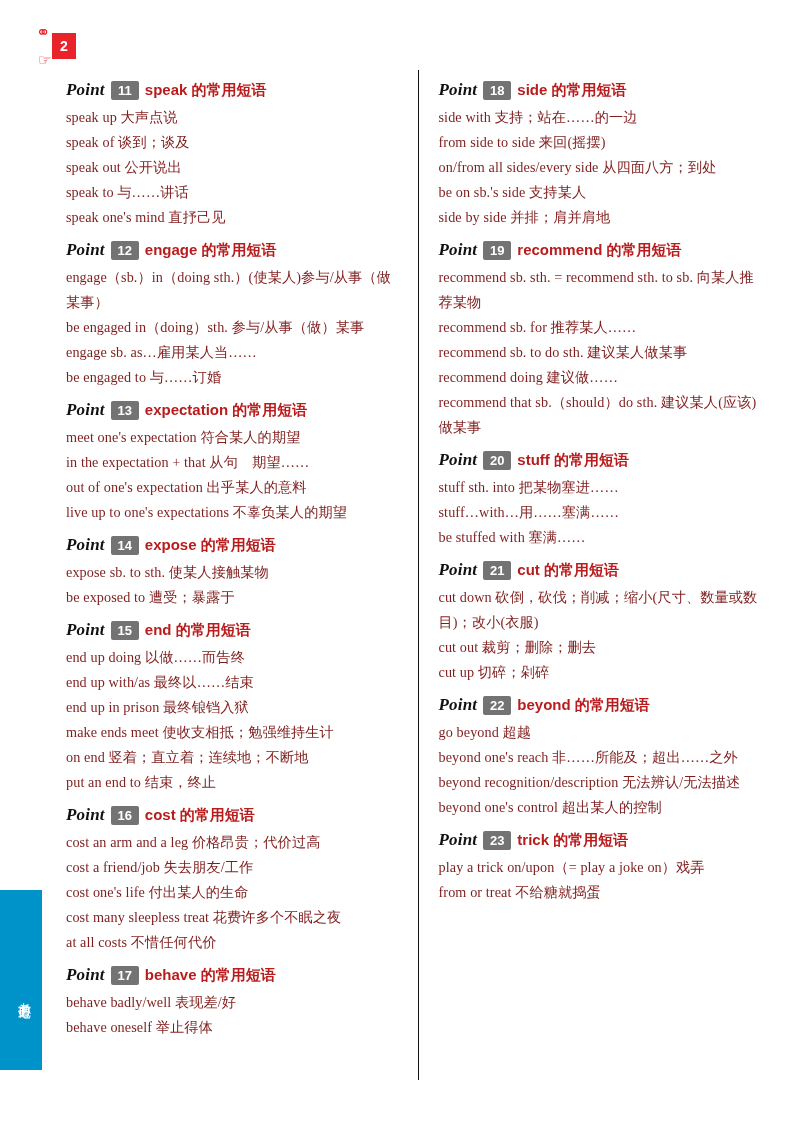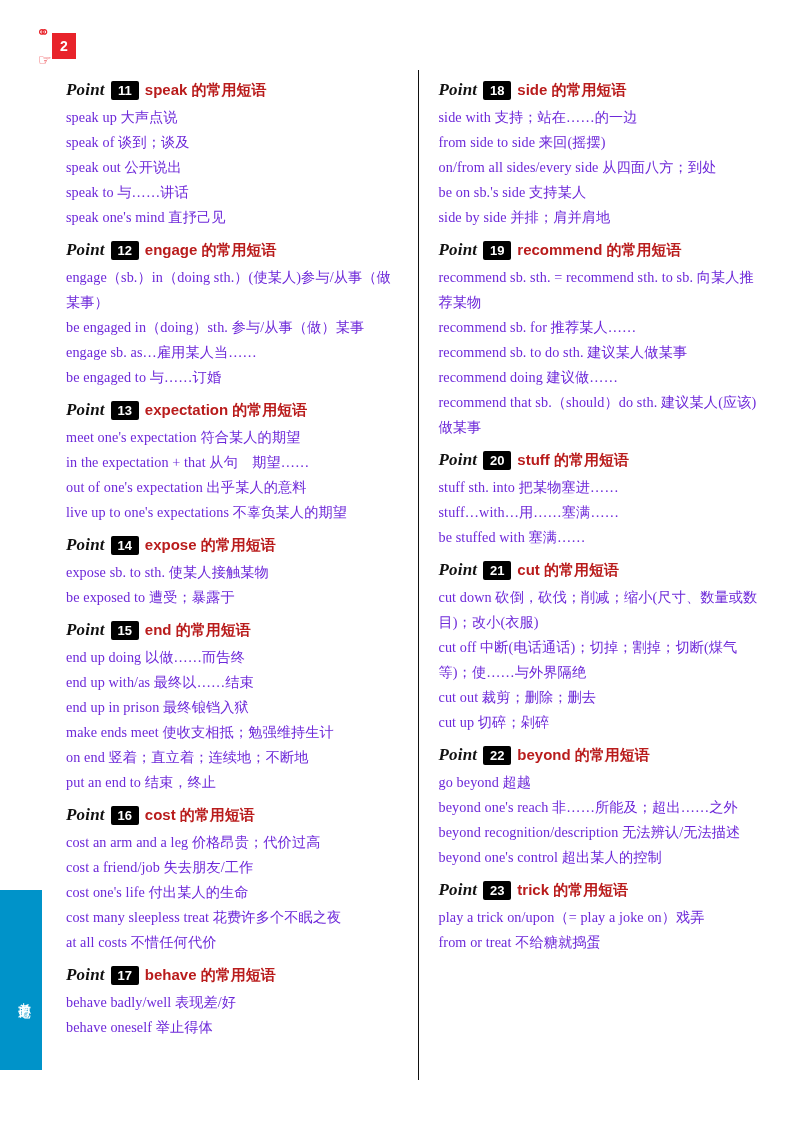--- a/index.html
+++ b/index.html
@@ -116,39 +116,39 @@
     color: #111111;
     letter-spacing: 0.2px;
   }
   .point-num {
     display: inline-block;
     min-width: 22px;
     height: 19px;
     line-height: 19px;
     padding: 0 3px;
     margin: 16px 6px;
-    background: #000000;
+    background: #737373;
     color: #ffffff;
     font-family: "Liberation Sans", sans-serif;
     font-size: 13px;
     font-weight: bold;
     text-align: center;
     border-radius: 2px;
   }
   .point-title {
     font-family: "Liberation Sans", sans-serif;
     font-size: 15px;
     font-weight: bold;
     color: #b91c1c;
   }
   .entry {
     font-family: "Liberation Serif", serif;
     font-size: 14.2px;
     line-height: 25px;
-    color: #6d28d9;
+    color: #7f1d1d;
     margin: 0;
     letter-spacing: 0.1px;
   }
 </style>
 </head>
 <body>
 
 <div class="page-marker">
   <div class="marker-swoosh">⚭</div>
   <div class="marker-box">2</div>
@@ -253,21 +253,20 @@
       </div>
       <p class="entry">stuff sth. into 把某物塞进……</p>
       <p class="entry">stuff…with…用……塞满……</p>
       <p class="entry">be stuffed with 塞满……</p>
       <div class="point-head">
         <span class="point-word">Point</span>
         <span class="point-num">21</span>
         <span class="point-title">cut 的常用短语</span>
       </div>
       <p class="entry">cut down 砍倒，砍伐；削减；缩小(尺寸、数量或数目)；改小(衣服)</p>
-      <p class="entry">cut off 中断(电话通话)；切掉；割掉；切断(煤气等)；使……与外界隔绝</p>
       <p class="entry">cut out 裁剪；删除；删去</p>
       <p class="entry">cut up 切碎；剁碎</p>
       <div class="point-head">
         <span class="point-word">Point</span>
         <span class="point-num">22</span>
         <span class="point-title">beyond 的常用短语</span>
       </div>
       <p class="entry">go beyond 超越</p>
       <p class="entry">beyond one's reach 非……所能及；超出……之外</p>
       <p class="entry">beyond recognition/description 无法辨认/无法描述</p>

